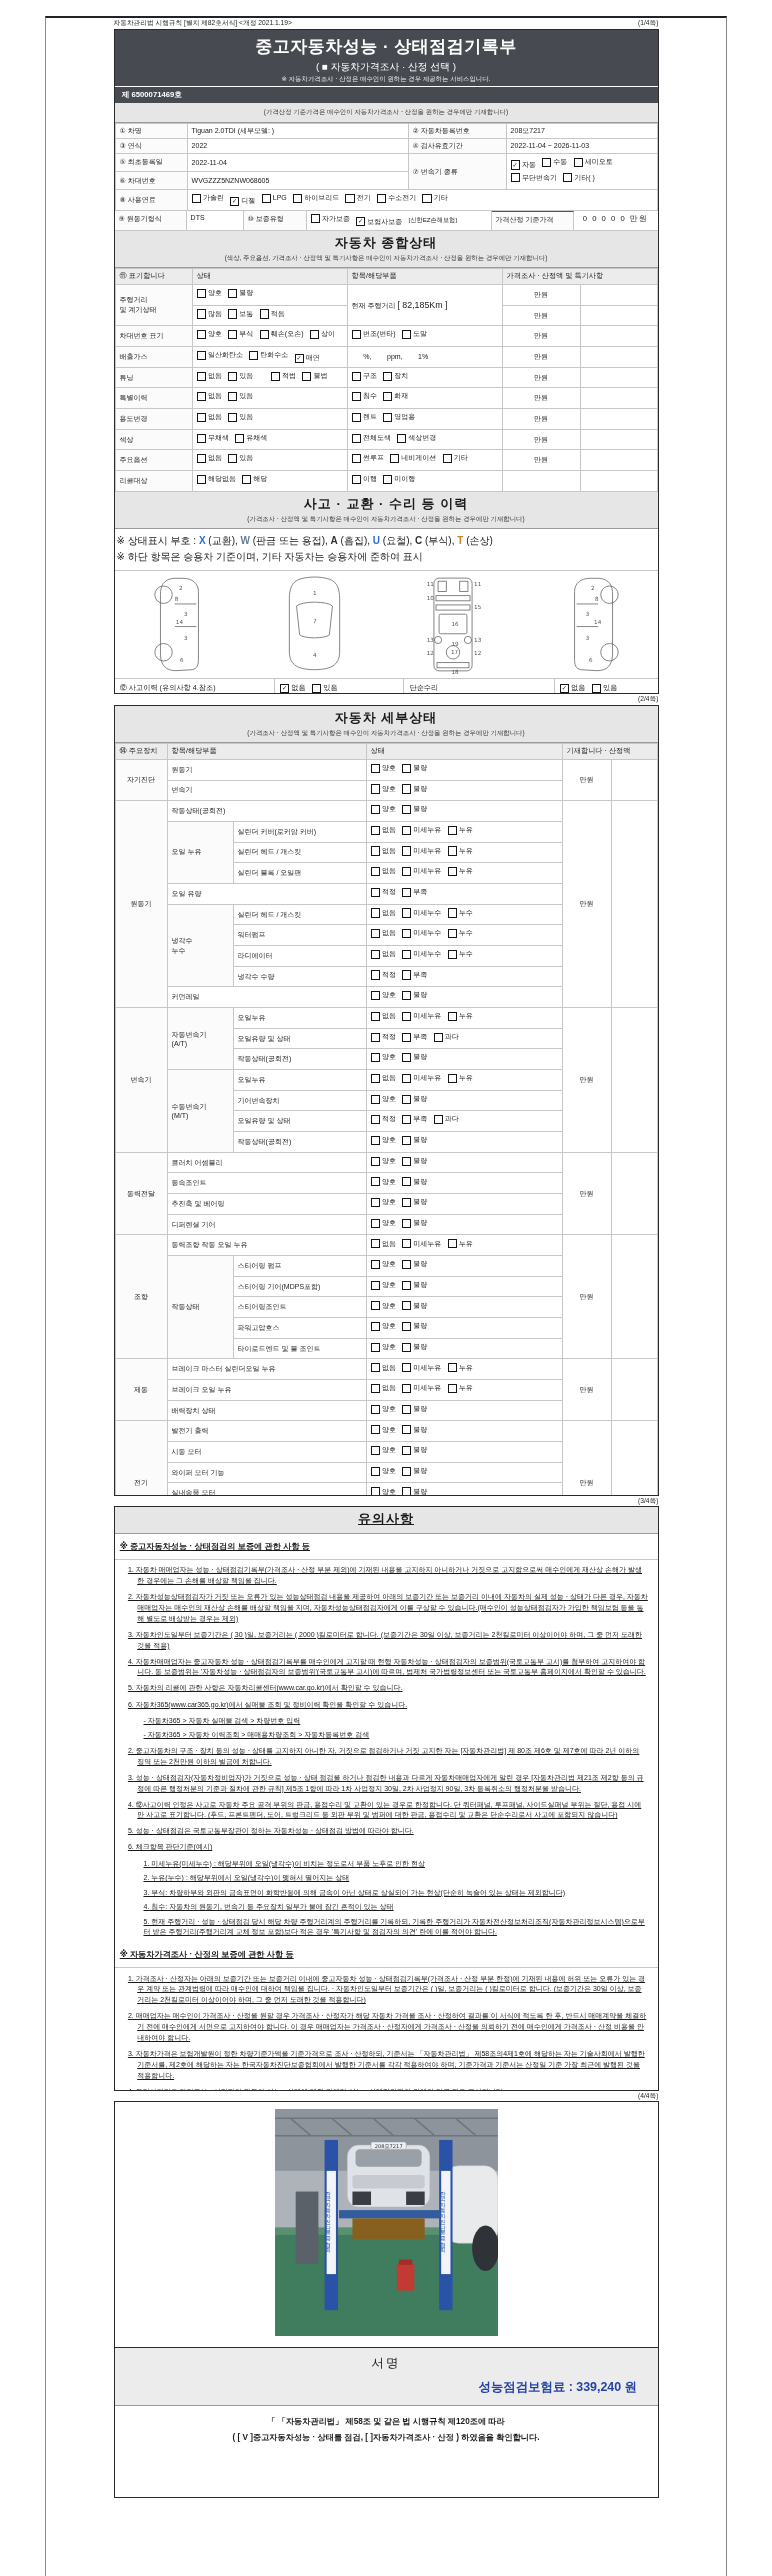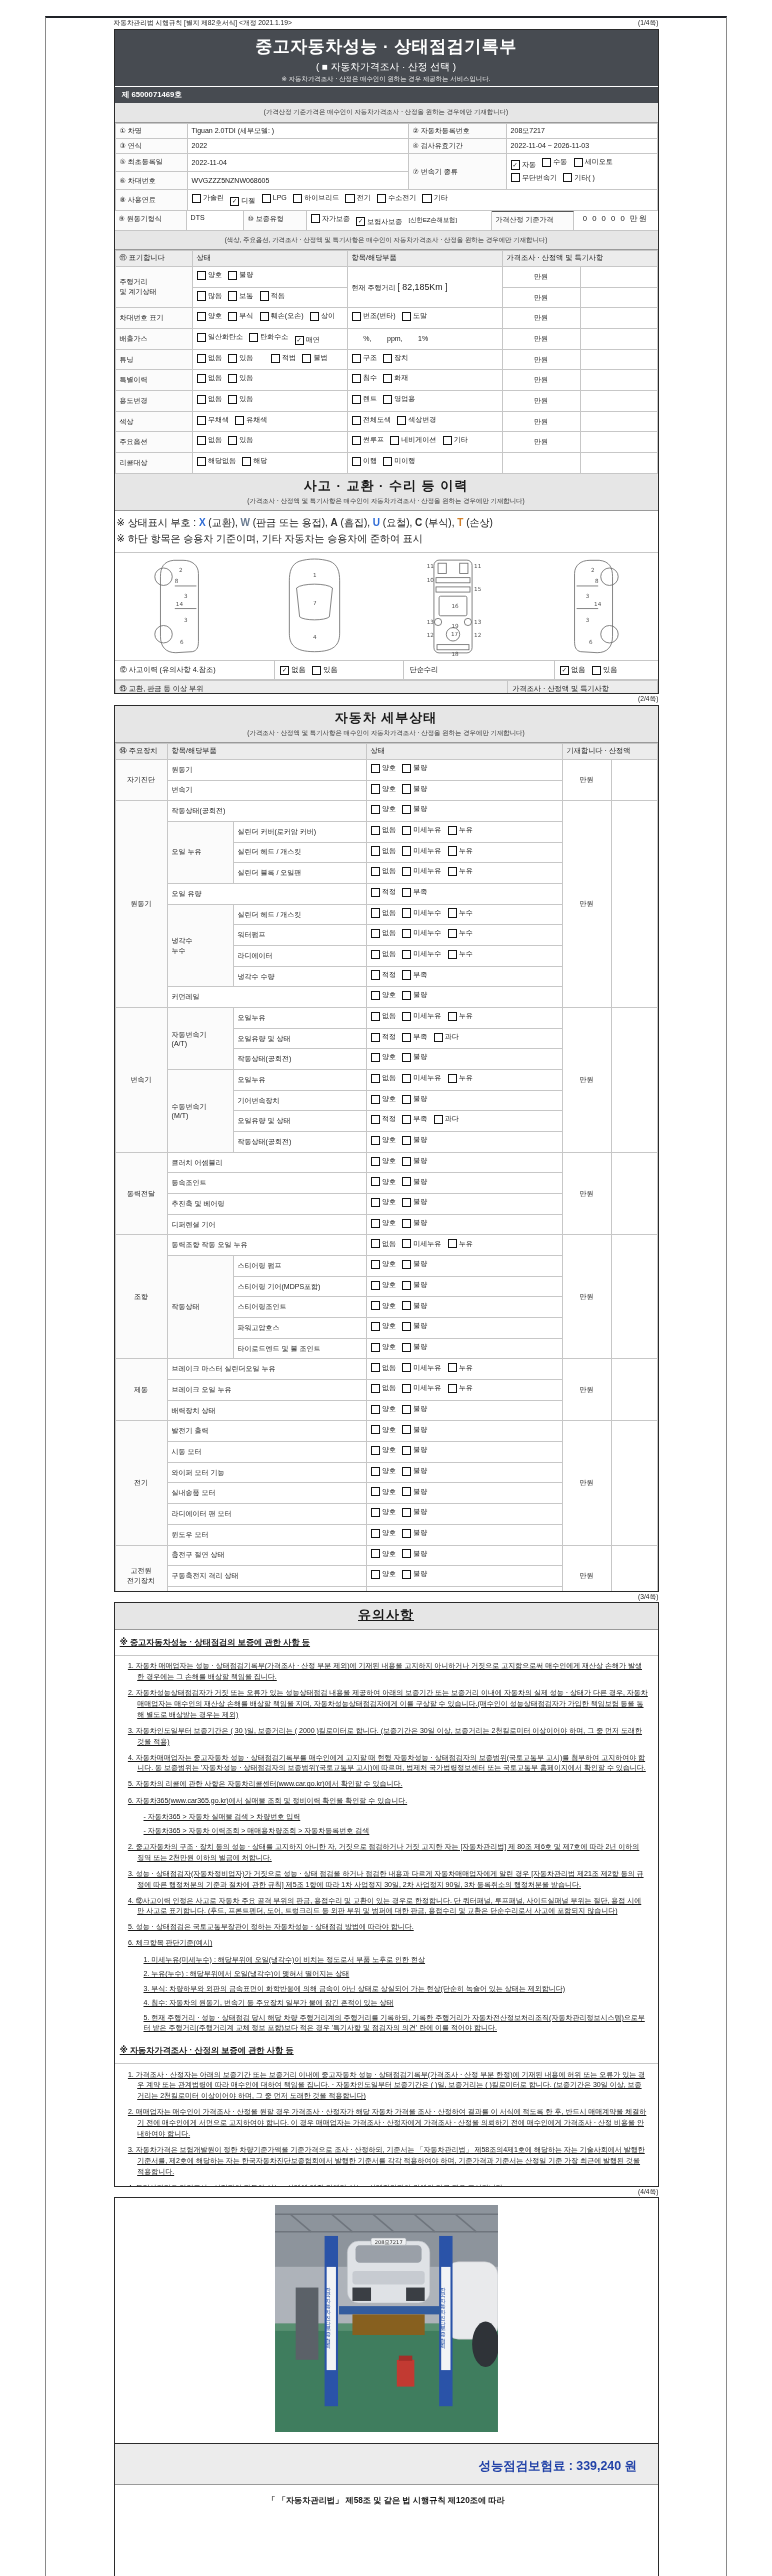--- a/index.html
+++ b/index.html
@@ -5,21 +5,21 @@
   html,body{margin:0;padding:0;}
   body{width:773px;height:2576px;overflow:hidden;background:#fff;
        font-family:"Liberation Sans","DejaVu Sans",sans-serif;color:#1a1a1a;}
   .outer{position:absolute;left:45px;top:16px;width:682px;height:2576px;
          border-left:0.5px solid #8a8a8a;border-right:0.5px solid #8a8a8a;border-top:2.1px solid #1f2227;box-sizing:border-box;background:#fff;}
   .content{width:545px;margin:0 auto;}
   .metaRow{display:flex;justify-content:space-between;font-size:6.7px;color:#222;height:11.3px;align-items:center;}
   .pagelabel{text-align:right;font-size:6.7px;height:10.3px;line-height:10.3px;color:#222;}
   .pg{border:1.5px solid #2b2b2b;box-sizing:border-box;overflow:hidden;background:#fff;}
   #pg1{height:665px;}
-  #pg2{height:887px;}
+  #pg2{height:791px;}
   #pg3{height:585px;text-decoration:underline;}
   #pg4{height:397px;}
   
   .darkband{background:#474b51;color:#fff;text-align:center;padding:5.2px 0 2.1px 0;}
   .darkband .t{font-size:17px;font-weight:bold;letter-spacing:0.5px;}
   .darkband .s{font-size:9.8px;margin-top:2.1px;}
   .darkband .n{font-size:6.4px;margin-top:1.5px;color:#eee;}
   .docline{background:#474b51;color:#fff;border-top:1px solid #fff;font-size:7.7px;font-weight:bold;
            padding:2.6px 5.2px 3.6px 7.2px;text-align:left;}
   
@@ -175,20 +175,21 @@
                 <span class="cb on"></span>
                 <span>보험사보증</span>
               </span></span>
         <span style="font-size:6.2px;">[신한EZ손해보험]</span>
       </div>
       <div class="lab" style="width:82px;border-right:0.5px solid #c7c7c7;padding:3.1px 4.1px;font-size:7px;box-sizing:border-box;border-top:1px solid #555;">가격산정 기준가격</div>
       <div style="flex:1;padding:3.1px 4.1px;font-size:7.7px;letter-spacing:1.5px;box-sizing:border-box;text-align:center;">0 0 0 0 0 만원</div>
     </div>
 
     <div class="band">
+      <div class="bt">자동차 종합상태</div>
       <div class="bs">(색상, 주요옵션, 가격조사 · 산정액 및 특기사항은 매수인이 자동차가격조사 · 산정을 원하는 경우에만 기재합니다)</div>
     </div>
 
     <table>
       <colgroup>
             <col style="width:77px">
             <col style="width:155px">
             <col style="width:155px">
             <col style="width:78px">
             <col style="width:77px">
@@ -1108,24 +1109,26 @@
         <rect x="150" y="160" width="36" height="26" fill="#3a3e44"></rect>
         <rect x="254" y="160" width="36" height="26" fill="#3a3e44"></rect>
         <rect x="124" y="196" width="196" height="16" fill="#335c9e"></rect>
         <rect x="150" y="212" width="140" height="40" fill="#87601f"></rect>
         <rect x="236" y="300" width="34" height="52" fill="#c23a32"></rect>
         <rect x="240" y="292" width="26" height="10" fill="#a32e28"></rect>
         <rect x="40" y="160" width="44" height="140" fill="#5b6168"></rect>
       </svg>
     </div>
     <div class="signband">
+      <div class="st">서명</div>
       <div class="fee">
         <span class="feeblue">성능점검보험료 : 339,240 원</span>
       </div>
     </div>
     <div class="footerLines">
       <div>「 「자동차관리법」 제58조 및 같은 법 시행규칙 제120조에 따라</div>
+      <div>( [ V ]중고자동차성능 · 상태를 점검, [   ]자동차가격조사 · 산정 ) 하였음을 확인합니다.</div>
     </div>
   </div>
 
 </div>
 </div>
 
 
 </body></html>

